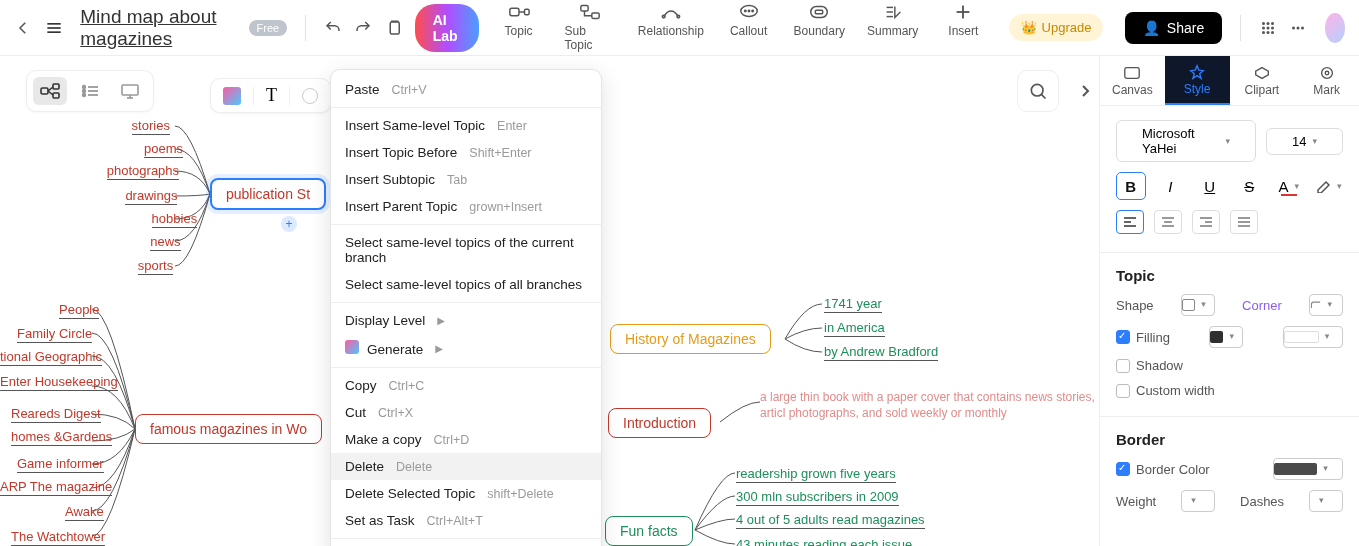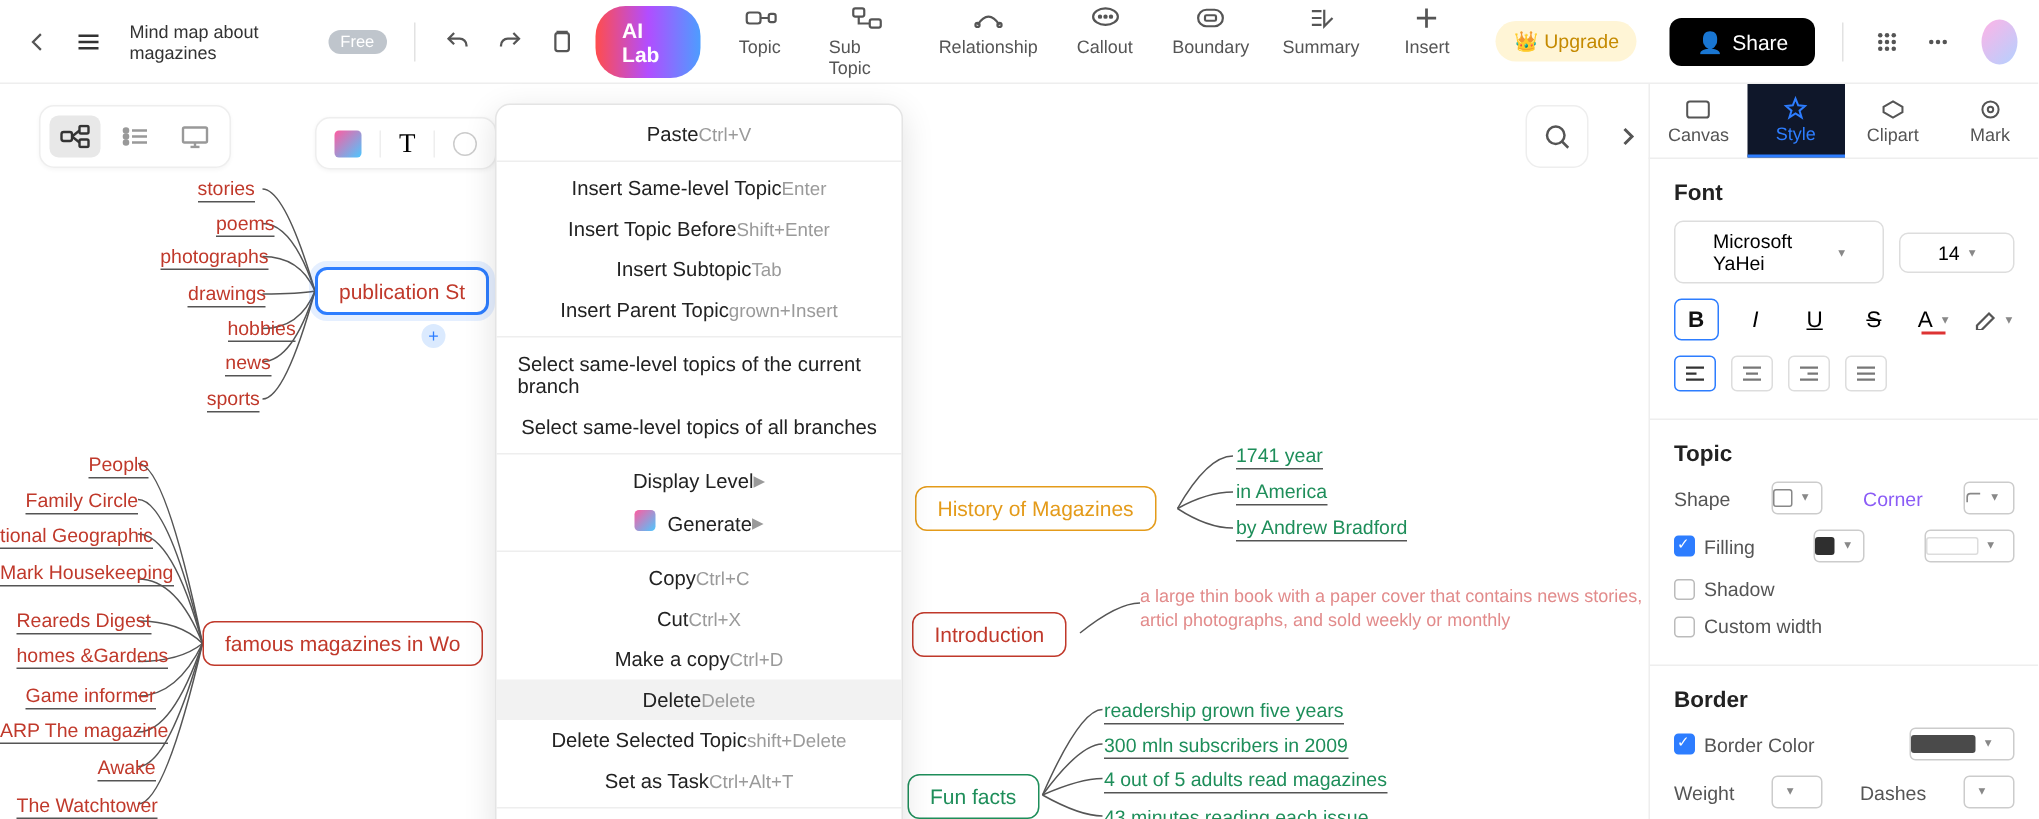--- a/index.html
+++ b/index.html
@@ -1,21 +1,21 @@
 <!DOCTYPE html>
 <html><head>
 <meta charset="utf-8">
 <style>
 * { box-sizing: border-box; margin: 0; padding: 0; font-family: -apple-system, BlinkMacSystemFont, "Segoe UI", Arial, sans-serif; }
 body { width: 1359px; height: 546px; background: #fff; overflow: hidden; position: relative; }
 
 
 .topbar { height: 56px; display: flex; align-items: center; padding: 0 14px; border-bottom: 1px solid #eee; gap: 12px; }
 .icon-btn { width: 28px; height: 28px; display: flex; align-items: center; justify-content: center; color: #555; cursor: pointer; }
-.title { font-size: 12px; color: #333; margin-left: 4px; }
+.title { font-size: 19px; color: #333; margin-left: 4px; text-decoration: underline; }
 .badge-free { background: #bfc5cc; color: #fff; font-size: 11px; padding: 2px 8px; border-radius: 10px; margin-left: 4px; }
 .vdiv { width: 1px; height: 26px; background: #e2e2e2; margin: 0 6px; }
 
 .toolbar-group { display: flex; align-items: flex-start; gap: 24px; margin-left: 6px; }
 .ai-lab { background: linear-gradient(90deg,#ff4d4d,#b24dff,#4d9dff); color: #fff; font-weight: 600; font-size: 14px; padding: 8px 18px; border-radius: 20px; cursor: pointer; }
 .tb-item { display: flex; flex-direction: column; align-items: center; gap: 3px; color: #555; font-size: 12px; cursor: pointer; min-width: 44px; }
 .tb-item svg { width: 22px; height: 18px; }
 
 .spacer { flex: 1; }
 .upgrade { background: #fff5d6; color: #c58a00; font-size: 13px; padding: 6px 12px; border-radius: 16px; cursor: pointer; display:flex; align-items:center; gap:4px;}
@@ -67,21 +67,21 @@
 .sel { border:2px solid #2d7dff !important; box-shadow:0 0 0 4px rgba(45,125,255,.12); color:#c0392b;}
 .node-orange { color:#e49b1a; border-color:#e49b1a;}
 .node-red { color:#c0392b; border-color:#c0392b;}
 .node-green { color:#1e8e5a; border-color:#1e8e5a;}
 .desc { position:absolute; font-size:12px; color:#e28b8b; max-width:340px; line-height:1.3;}
 svg.links { position:absolute; top:0; left:0; pointer-events:none;}
 .add-dot { position:absolute; width:16px; height:16px; border-radius:50%; background:#dbeafe; color:#2d7dff; font-size:12px; display:flex; align-items:center; justify-content:center;}
 
 
 .context-menu { position:absolute; top:69px; left:330px; width:272px; background:#fff; border:1px solid #e4e4e4; border-radius:10px; box-shadow:0 6px 22px rgba(0,0,0,.12); padding:6px 0; font-size:13.5px; z-index:50;}
-.cm-item { display:flex; align-items:center; justify-content:center; padding:6px 14px; cursor:pointer; color:#222;}
+.cm-item { display:flex; align-items:center; justify-content:flex-start; padding:6px 14px; cursor:pointer; color:#222;gap:12px;}
 .cm-item:hover, .cm-item.hover { background:#f2f2f2;}
 .cm-item .sc { color:#9a9a9a; font-size:12.5px;}
 .cm-item .arrow { color:#9a9a9a; font-size:10px;}
 .cm-sep { height:1px; background:#eee; margin:4px 0;}
 .gen-logo { width:14px; height:14px; background:linear-gradient(135deg,#ff5ca0,#4dc7ff); border-radius:3px; display:inline-block; margin-right:8px;}
 </style>
 </head>
 <body>
 
 <div class="topbar">
@@ -285,21 +285,20 @@
       <svg viewBox="0 0 20 16" fill="none" stroke="currentColor" stroke-width="1.5">
         <circle cx="10" cy="8" r="6"></circle>
         <circle cx="10" cy="8" r="2"></circle>
       </svg>
       <span>Mark</span>
     </div>
 </div>
 
 <div class="right-panel">
   <div class="panel-section">
-    <div class="panel-title">Font</div>
     <div class="row">
       <div class="select wide">
           <span>Microsoft YaHei</span>
           <span class="chev">▾</span>
         </div>
       <div class="select">
           <span>14</span>
           <span class="chev">▾</span>
         </div>
     </div>
@@ -490,21 +489,21 @@
       <div class="leaf green" style="top: 433px; left: 736px;">300 mln subscribers in 2009</div>
       <div class="leaf green" style="top: 456px; left: 736px;">4 out of 5 adults read magazines</div>
       <div class="leaf green" style="top: 481px; left: 736px;">43 minutes reading each issue</div>
     </div>
 
   <div class="node node-red" style="top:358px;left:135px;"><span>famous magazines in Wo</span></div>
   <div id="fam-leaves">
       <div class="leaf" style="top: 246px; left: 59px;">People</div>
       <div class="leaf" style="top: 270px; left: 17px;">Family Circle</div>
       <div class="leaf" style="top: 293px; left: 0px;">tional Geographic</div>
-      <div class="leaf" style="top: 318px; left: 0px;">Mark Housekeeping</div>
+      <div class="leaf" style="top: 318px; left: 0px;">Enter Housekeeping</div>
       <div class="leaf" style="top: 350px; left: 11px;">Reareds Digest</div>
       <div class="leaf" style="top: 373px; left: 11px;">homes &amp;Gardens</div>
       <div class="leaf" style="top: 400px; left: 17px;">Game informer</div>
       <div class="leaf" style="top: 423px; left: 0px;">ARP The magazine</div>
       <div class="leaf" style="top: 448px; left: 65px;">Awake</div>
       <div class="leaf" style="top: 473px; left: 11px;">The Watchtower</div>
     </div>
 </div>
 
 <div class="context-menu" id="ctx">

